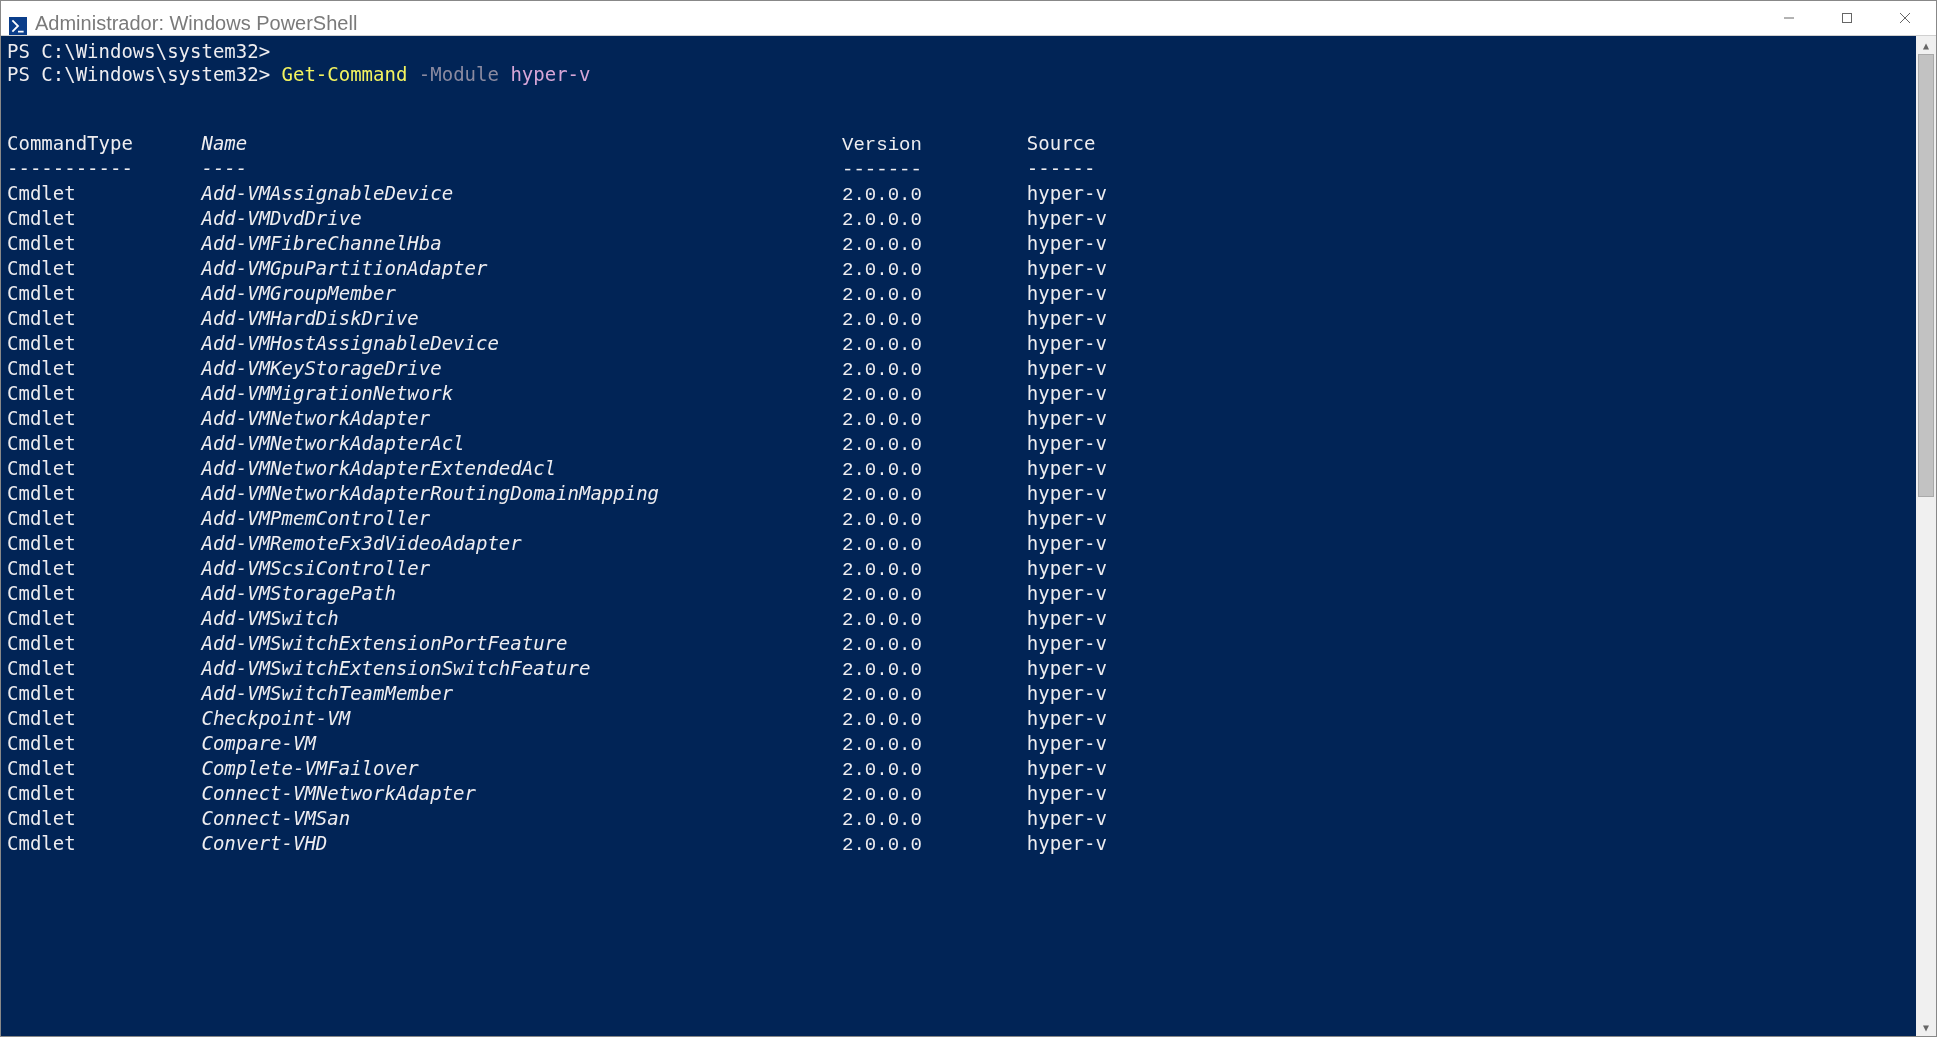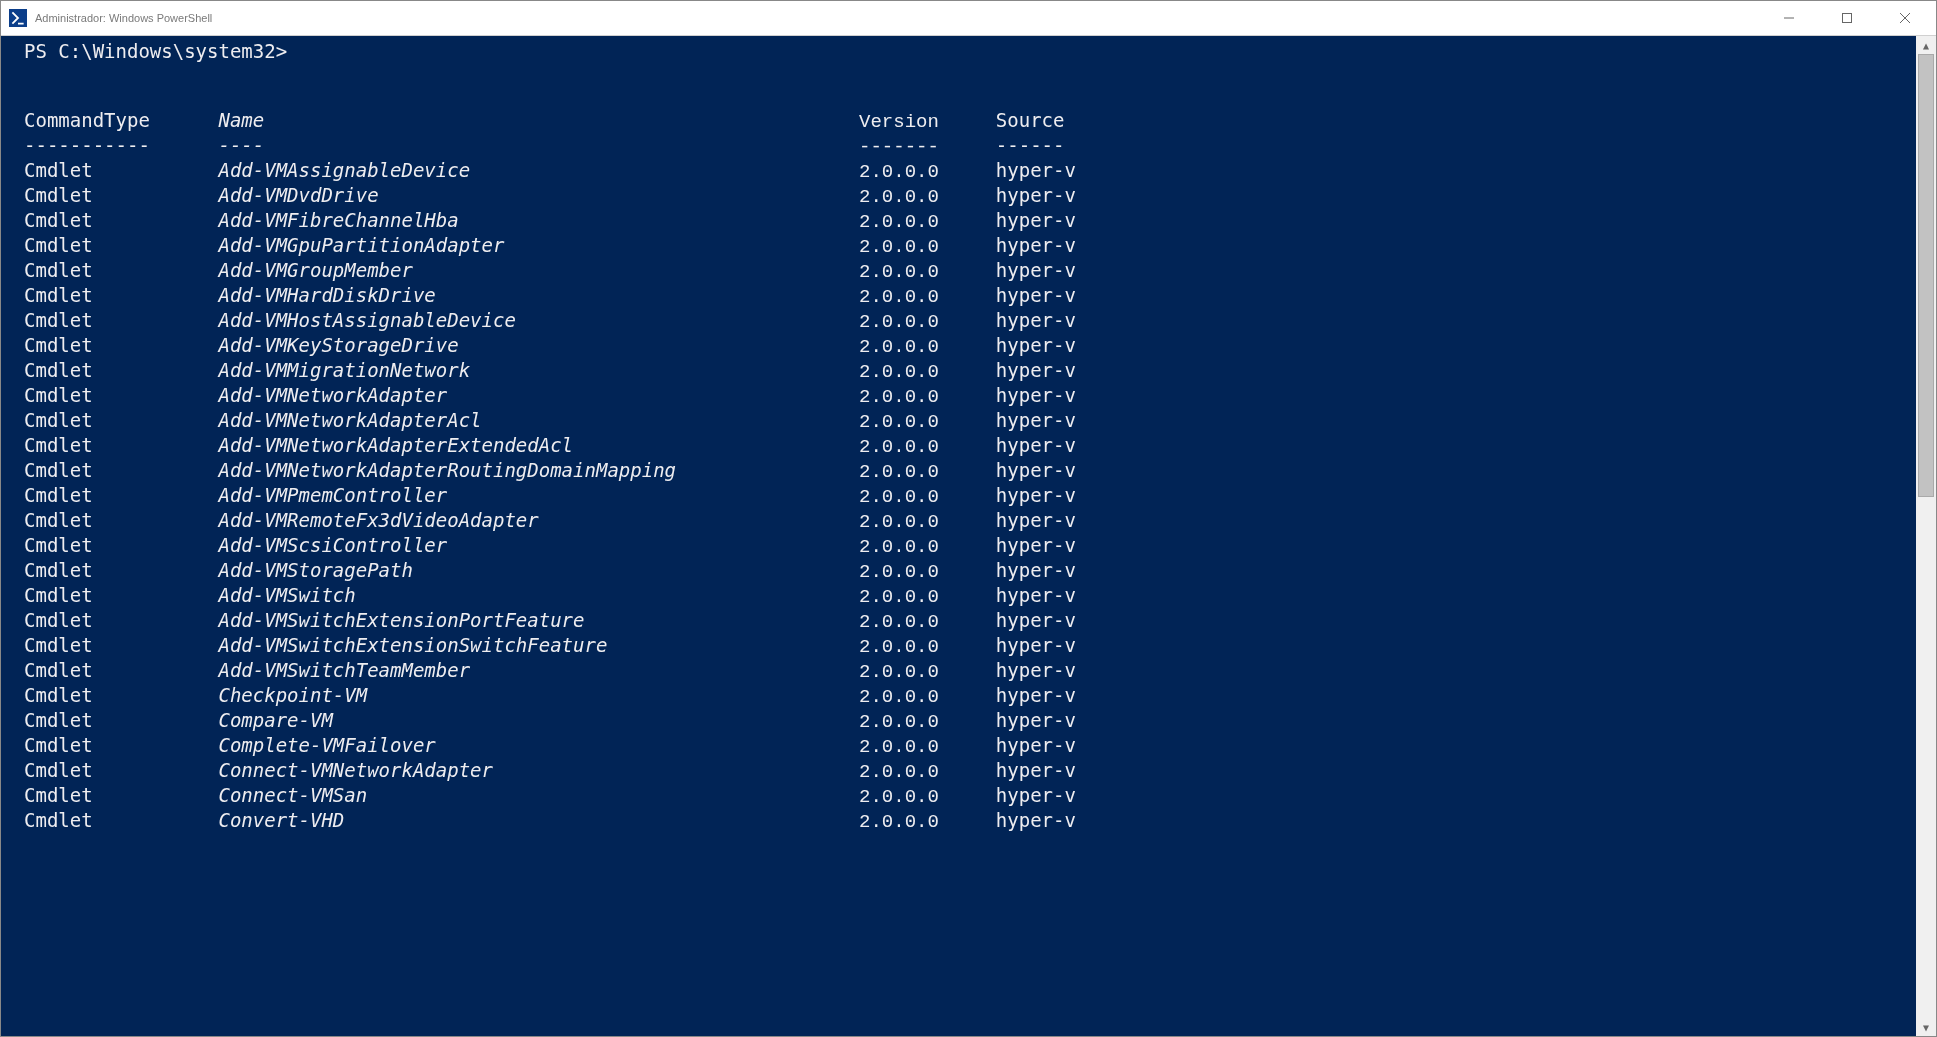--- a/index.html
+++ b/index.html
@@ -17,24 +17,24 @@
     background: #ffffff;
     border: 1px solid #888;
     box-shadow: 0 4px 10px rgba(0,0,0,.25);
     display: flex;
     flex-direction: column;
   }
   .titlebar {
     height: 34px;
     background: #ffffff;
     display: flex;
-    align-items: center;
+    align-items: flex-end;
     padding: 0 2px 0 8px;
     font-family: "Segoe UI", Tahoma, sans-serif;
-    font-size: 11px;
+    font-size: 20px;
     color: #7a7a7a;
     flex: 0 0 auto;
   }
   .titlebar .app-icon {
     width: 18px; height: 18px;
     background: #0b3e8a;
     margin-right: 8px;
     position: relative;
     display: inline-flex;
     align-items: center;
@@ -58,21 +58,21 @@
     display: flex;
     min-height: 0;
     border-top: 1px solid #d0d0d0;
   }
   .terminal {
     flex: 1 1 auto;
     background: #012456;
     color: #eeedf0;
     font-size: 19px;
     line-height: 23px;
-    padding: 4px 23px;
+    padding: 4px 6px;
     white-space: pre;
     overflow: hidden;
   }
   .scrollbar {
     width: 20px;
     background: #f0f0f0;
     position: relative;
     flex: 0 0 auto;
   }
   .scroll-arrow {
@@ -99,21 +99,21 @@
 
   .prompt { color: #eeedf0; }
   .cmd-yellow { color: #f3f35f; }
   .cmd-gray { color: #8a8aa0; }
   .cmd-arg { color: #d7a6d7; }
 
   .row { display: block; }
   .col-type   { display: inline-block; width: 17ch; }
   .col-name   { display: inline-block; width: 56ch; font-style: italic; }
   .col-ver    { display: inline-block; width: 12ch; font-family: Liberation Mono, monospace; }
-  .col-source { display: inline-block; }
+  .col-source { display: inline-block; margin-left: 48px; }
 </style>
 </head>
 <body>
 
 <div class="window">
 
   <div class="titlebar">
     <span class="app-icon">
       <svg viewBox="0 0 16 16">
           <path d="M3 3 L8 8 L3 13 M8 13 L13 13" stroke="#fff" stroke-width="1.6" fill="none"></path>
@@ -133,21 +133,21 @@
     </div>
     <div class="winbtn close">
       <svg viewBox="0 0 12 12">
           <line x1="1" y1="1" x2="11" y2="11"></line>
           <line x1="11" y1="1" x2="1" y2="11"></line>
         </svg>
     </div>
   </div>
 
   <div class="client">
-    <div class="terminal" id="terminal"><div class="row"><span class="prompt">PS C:\Windows\system32&gt;</span></div>
+    <div class="terminal" id="terminal"><div class="row"><span class="prompt">PS C:\Windows\system32&gt;</span></div><div class="row"><span class="prompt">PS C:\Windows\system32&gt; </span><span class="cmd-yellow">Get-Command</span> <span class="cmd-gray">-Module</span> <span class="cmd-arg">hyper-v</span></div>
 <div class="row">&nbsp;</div><div class="row"><span class="col-type">CommandType</span><span class="col-name">Name</span><span class="col-ver">Version</span><span class="col-source">Source</span></div><div class="row"><span class="col-type">-----------</span><span class="col-name">----</span><span class="col-ver">-------</span><span class="col-source">------</span></div><div class="row"><span class="col-type">Cmdlet</span><span class="col-name">Add-VMAssignableDevice</span><span class="col-ver">2.0.0.0</span><span class="col-source">hyper-v</span></div><div class="row"><span class="col-type">Cmdlet</span><span class="col-name">Add-VMDvdDrive</span><span class="col-ver">2.0.0.0</span><span class="col-source">hyper-v</span></div><div class="row"><span class="col-type">Cmdlet</span><span class="col-name">Add-VMFibreChannelHba</span><span class="col-ver">2.0.0.0</span><span class="col-source">hyper-v</span></div><div class="row"><span class="col-type">Cmdlet</span><span class="col-name">Add-VMGpuPartitionAdapter</span><span class="col-ver">2.0.0.0</span><span class="col-source">hyper-v</span></div><div class="row"><span class="col-type">Cmdlet</span><span class="col-name">Add-VMGroupMember</span><span class="col-ver">2.0.0.0</span><span class="col-source">hyper-v</span></div><div class="row"><span class="col-type">Cmdlet</span><span class="col-name">Add-VMHardDiskDrive</span><span class="col-ver">2.0.0.0</span><span class="col-source">hyper-v</span></div><div class="row"><span class="col-type">Cmdlet</span><span class="col-name">Add-VMHostAssignableDevice</span><span class="col-ver">2.0.0.0</span><span class="col-source">hyper-v</span></div><div class="row"><span class="col-type">Cmdlet</span><span class="col-name">Add-VMKeyStorageDrive</span><span class="col-ver">2.0.0.0</span><span class="col-source">hyper-v</span></div><div class="row"><span class="col-type">Cmdlet</span><span class="col-name">Add-VMMigrationNetwork</span><span class="col-ver">2.0.0.0</span><span class="col-source">hyper-v</span></div><div class="row"><span class="col-type">Cmdlet</span><span class="col-name">Add-VMNetworkAdapter</span><span class="col-ver">2.0.0.0</span><span class="col-source">hyper-v</span></div><div class="row"><span class="col-type">Cmdlet</span><span class="col-name">Add-VMNetworkAdapterAcl</span><span class="col-ver">2.0.0.0</span><span class="col-source">hyper-v</span></div><div class="row"><span class="col-type">Cmdlet</span><span class="col-name">Add-VMNetworkAdapterExtendedAcl</span><span class="col-ver">2.0.0.0</span><span class="col-source">hyper-v</span></div><div class="row"><span class="col-type">Cmdlet</span><span class="col-name">Add-VMNetworkAdapterRoutingDomainMapping</span><span class="col-ver">2.0.0.0</span><span class="col-source">hyper-v</span></div><div class="row"><span class="col-type">Cmdlet</span><span class="col-name">Add-VMPmemController</span><span class="col-ver">2.0.0.0</span><span class="col-source">hyper-v</span></div><div class="row"><span class="col-type">Cmdlet</span><span class="col-name">Add-VMRemoteFx3dVideoAdapter</span><span class="col-ver">2.0.0.0</span><span class="col-source">hyper-v</span></div><div class="row"><span class="col-type">Cmdlet</span><span class="col-name">Add-VMScsiController</span><span class="col-ver">2.0.0.0</span><span class="col-source">hyper-v</span></div><div class="row"><span class="col-type">Cmdlet</span><span class="col-name">Add-VMStoragePath</span><span class="col-ver">2.0.0.0</span><span class="col-source">hyper-v</span></div><div class="row"><span class="col-type">Cmdlet</span><span class="col-name">Add-VMSwitch</span><span class="col-ver">2.0.0.0</span><span class="col-source">hyper-v</span></div><div class="row"><span class="col-type">Cmdlet</span><span class="col-name">Add-VMSwitchExtensionPortFeature</span><span class="col-ver">2.0.0.0</span><span class="col-source">hyper-v</span></div><div class="row"><span class="col-type">Cmdlet</span><span class="col-name">Add-VMSwitchExtensionSwitchFeature</span><span class="col-ver">2.0.0.0</span><span class="col-source">hyper-v</span></div><div class="row"><span class="col-type">Cmdlet</span><span class="col-name">Add-VMSwitchTeamMember</span><span class="col-ver">2.0.0.0</span><span class="col-source">hyper-v</span></div><div class="row"><span class="col-type">Cmdlet</span><span class="col-name">Checkpoint-VM</span><span class="col-ver">2.0.0.0</span><span class="col-source">hyper-v</span></div><div class="row"><span class="col-type">Cmdlet</span><span class="col-name">Compare-VM</span><span class="col-ver">2.0.0.0</span><span class="col-source">hyper-v</span></div><div class="row"><span class="col-type">Cmdlet</span><span class="col-name">Complete-VMFailover</span><span class="col-ver">2.0.0.0</span><span class="col-source">hyper-v</span></div><div class="row"><span class="col-type">Cmdlet</span><span class="col-name">Connect-VMNetworkAdapter</span><span class="col-ver">2.0.0.0</span><span class="col-source">hyper-v</span></div><div class="row"><span class="col-type">Cmdlet</span><span class="col-name">Connect-VMSan</span><span class="col-ver">2.0.0.0</span><span class="col-source">hyper-v</span></div><div class="row"><span class="col-type">Cmdlet</span><span class="col-name">Convert-VHD</span><span class="col-ver">2.0.0.0</span><span class="col-source">hyper-v</span></div></div>
 
     <div class="scrollbar">
       <div class="scroll-arrow up">▲</div>
       <div class="scroll-track">
         <div class="scroll-thumb"></div>
       </div>
       <div class="scroll-arrow down">▼</div>
     </div>
   </div>

